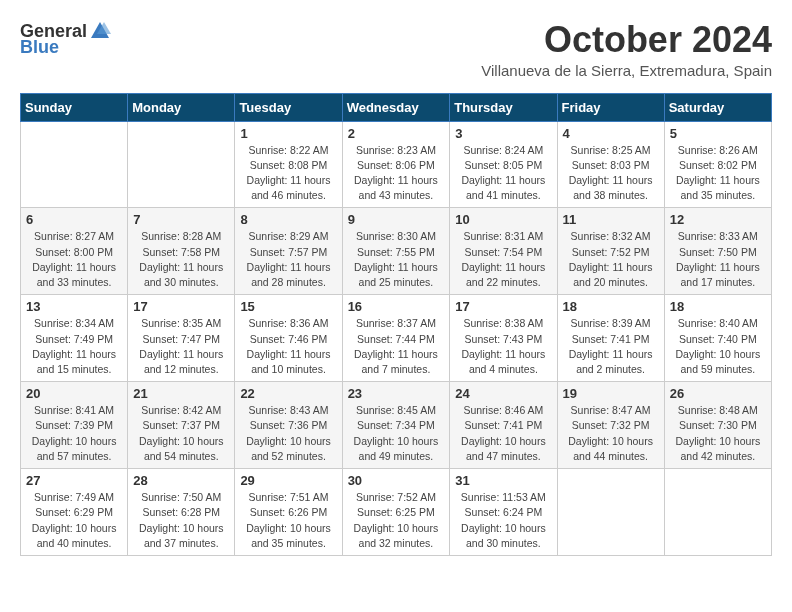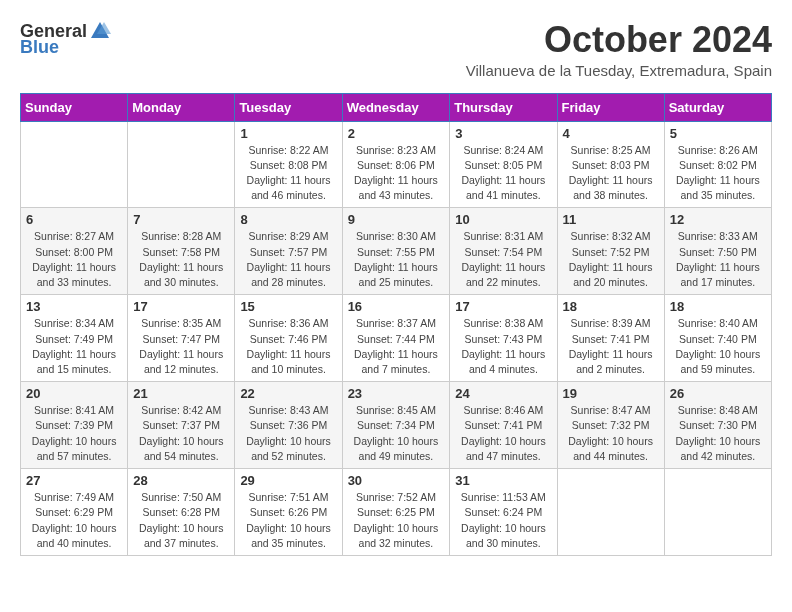--- a/index.html
+++ b/index.html
@@ -50,21 +50,21 @@
       font-size: 15px;
       color: #555;
       margin-top: 2px;
     }
     .calendar-table {
       width: 100%;
       border-collapse: collapse;
       font-size: 11px;
     }
     .calendar-table th {
-      background-color: #a21caf;
+      background-color: #0c4a6e;
       color: #fff;
       padding: 6px 4px;
       text-align: left;
       font-size: 13px;
       font-weight: bold;
       border: 1px solid #3a7abf;
     }
     .calendar-table td {
       border: 1px solid #ccc;
       vertical-align: top;
@@ -107,21 +107,21 @@
         <svg class="logo-icon" viewBox="0 0 22 22" xmlns="http://www.w3.org/2000/svg">
           <polygon points="11,2 20,18 2,18" fill="#3a7abf"></polygon>
           <polygon points="15,2 22,14 8,14" fill="#5a9ad4" opacity="0.6"></polygon>
         </svg>
       </div>
       <span class="logo-text-blue" style="margin-top:-4px;">Blue</span>
     </div>
   </div>
   <div class="title-block">
     <div class="month-title">October 2024</div>
-    <div class="location-title">Villanueva de la Tuesday, Extremadura, Spain</div>
+    <div class="location-title">Villanueva de la Sierra, Extremadura, Spain</div>
   </div>
 </div>
 
 <table class="calendar-table">
   <thead>
     <tr>
     <th>Sunday</th>
         <th>Monday</th>
         <th>Tuesday</th>
         <th>Wednesday</th>

